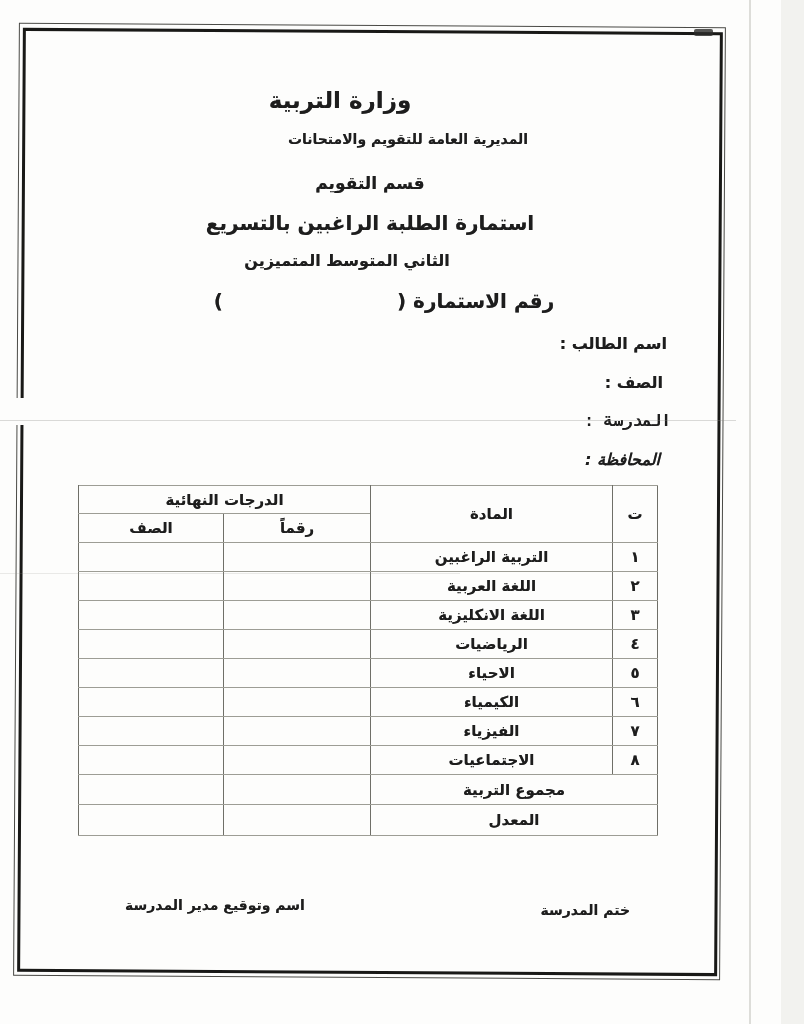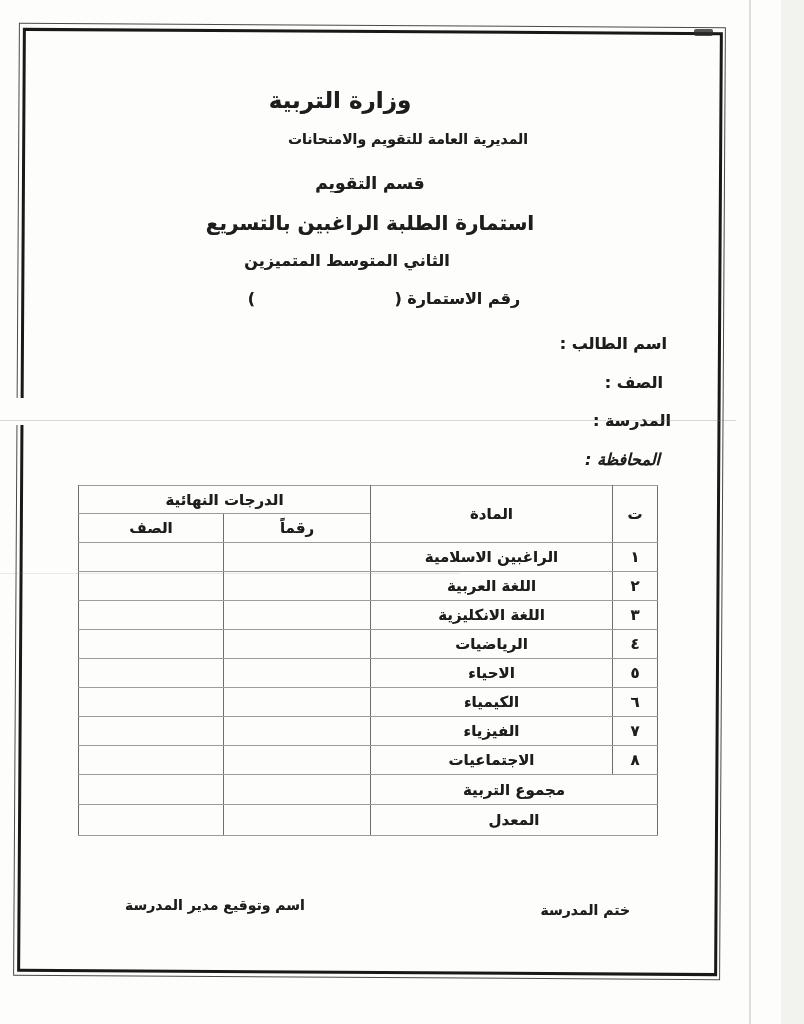--- a/index.html
+++ b/index.html
@@ -31,27 +31,27 @@
     border: 3px solid #191917;
   }
 
   
   .hline { text-align: center; width: 400px; }
   .h1 { top: 87px;  left: 140px; font-size: 23px; }
   .h2 { top: 131px; left: 208px; font-size: 14px; }
   .h3 { top: 173px; left: 170px; font-size: 17px; }
   .h4 { top: 211px; left: 170px; font-size: 20px; }
   .h5 { top: 251px; left: 147px; font-size: 16px; }
-  .h6 { top: 289px; left: 184px; font-size: 16px; text-align: center; }
+  .h6 { top: 289px; left: 184px; font-size: 20px; text-align: center; }
 
   
   .field { font-size: 16px; text-align: center; }
   .f1 { top: 334px; right: 137px; }
   .f2 { top: 373px; right: 141px; }
-  .f3 { top: 411px; right: 133px; }
+  .f3 { top: 411px; right: 133px; font-family: Liberation Mono, monospace; }
   .f4 { top: 450px; right: 144px; font-style: italic; }
 
   
   .grades-table {
     position: absolute; left: 78px; top: 485px; width: 579px;
     border-collapse: collapse; table-layout: fixed;
     direction: rtl;
   }
   .grades-table td, .grades-table th {
     border-right: 1px solid #6f6f68;
@@ -141,21 +141,21 @@
       <td rowspan="2">ت</td>
       <td rowspan="2">المادة</td>
       <td colspan="2" class="hdr-grades">الدرجات النهائية</td>
     </tr>
     <tr class="r-h2">
       <td>رقماً</td>
       <td>الصف</td>
     </tr>
     <tr class="r-data">
       <td class="c-no">١</td>
-      <td>الراغبين الاسلامية</td>
+      <td>التربية الراغبين</td>
       <td></td>
       <td></td>
     </tr>
     <tr class="r-data">
       <td class="c-no">٢</td>
       <td>اللغة العربية</td>
       <td></td>
       <td></td>
     </tr>
     <tr class="r-data">

